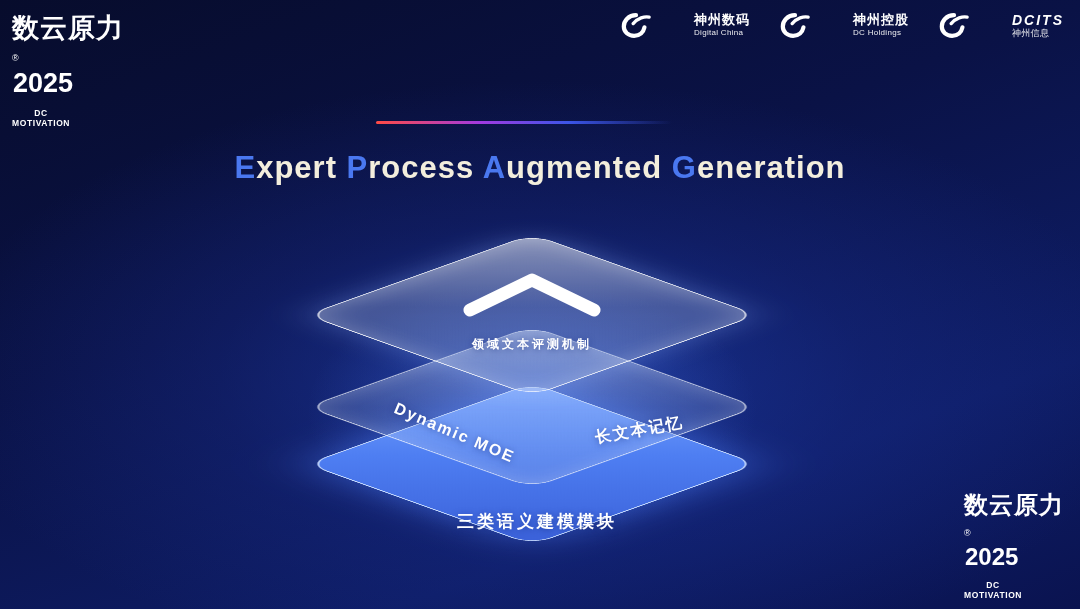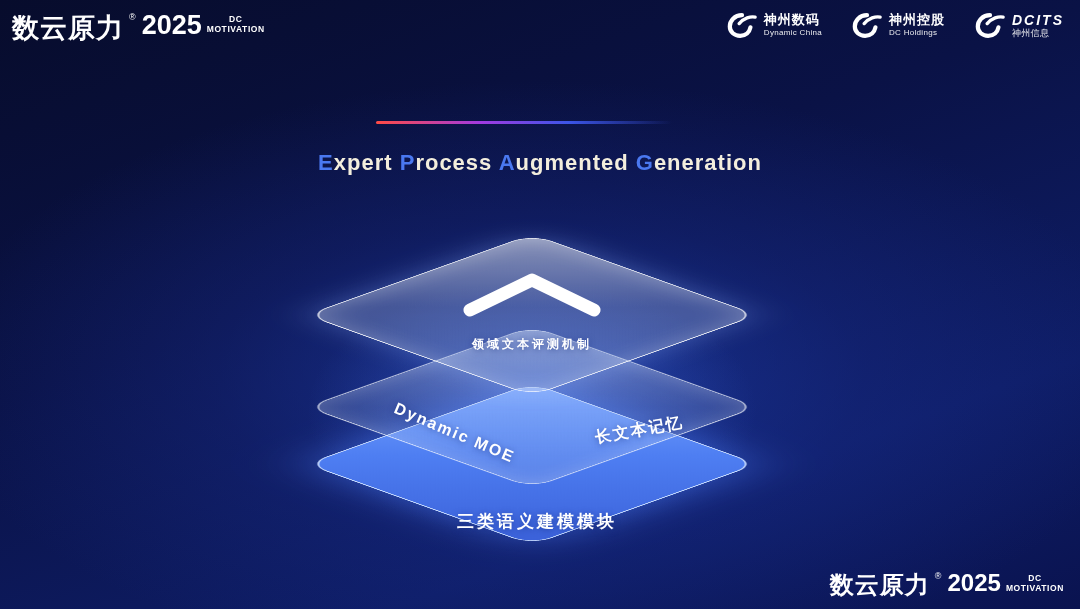--- a/index.html
+++ b/index.html
@@ -7,46 +7,46 @@
   body { font-family:"Liberation Sans","DejaVu Sans",sans-serif; background:#05081f; }
 
   .slide {
     position:relative; width:1080px; height:609px; overflow:hidden; color:#fff;
     background:
       radial-gradient(75% 65% at 50% 62%, rgba(35,70,190,0.55) 0%, rgba(25,45,140,0.35) 40%, rgba(10,18,70,0) 75%),
       linear-gradient(160deg, #070c2c 0%, #0a1246 40%, #0e1d66 75%, #0a1350 100%);
   }
 
   
-  .brand { position:absolute; display:flex; align-items:flex-start; gap:5px; color:#fff; white-space:nowrap; }
+  .brand { position:absolute; display:flex; align-items:flex-start; gap:5px; color:#fff; white-space:nowrap;flex-direction:column; }
   .brand--top { left:12px; top:10px; }
   .brand--bottom { right:16px; bottom:8px; }
   .brand-name { font-size:27px; font-weight:900; letter-spacing:1px; }
   .brand-reg { font-size:9px; margin-top:2px; }
   .brand-year { font-size:27px; font-weight:900; margin-left:1px; }
   .brand-tag { display:flex; flex-direction:column; font-size:8.5px; font-weight:700; letter-spacing:0.6px; margin-top:5px; line-height:1.15;align-items:center; }
   .brand--bottom .brand-name, .brand--bottom .brand-year { font-size:24px; }
 
   .live-label { position:absolute; left:12px; top:60px; font-size:21px; font-weight:800; color:#ff2d4e; letter-spacing:1px; }
 
   .main-title { position:absolute; left:290px; top:57px; width:490px; text-align:center;
     font-size:27px; font-weight:800; color:#f2c14b; letter-spacing:2px; }
 
   .divider { position:absolute; left:376px; top:121px; width:296px; height:3px; border-radius:2px;
     background:linear-gradient(90deg,#ff4b45 0%, #a23ae0 35%, #3c55e8 65%, rgba(40,70,220,0) 100%); }
 
   .subtitle { position:absolute; left:0; top:150px; width:100%; text-align:center;
-    font-size:22px; font-weight:700; letter-spacing:1px; color:#f3eedd; }
+    font-size:31px; font-weight:700; letter-spacing:1px; color:#f3eedd; }
   .subtitle .cap { color:#4a78f0; }
 
   
   .partners { position:absolute; right:16px; top:12px; display:flex; gap:30px; align-items:center; }
   .partner { display:flex; align-items:center; gap:7px; }
   .swoosh svg { display:block; width:30px; height:27px; }
-  .ptxt { display:flex; flex-direction:column; line-height:1.15; }
+  .ptxt { display:flex; flex-direction:column; line-height:1.15;margin-left:36px; }
   .p1 { font-size:13px; font-weight:800; letter-spacing:1px; }
   .p2 { font-size:8px; letter-spacing:0.3px; opacity:0.92; }
   .partner--dcits .p1 { font-style:italic; font-size:14px; letter-spacing:2px; }
   .partner--dcits .p2 { font-size:9px; }
 
   
   .diagram-glow { position:absolute; left:232px; top:240px; width:600px; height:340px; z-index:0;
     background:radial-gradient(closest-side, rgba(80,130,255,0.40) 0%, rgba(80,130,255,0.15) 45%, rgba(80,130,255,0) 75%); }
 
   .layer { position:absolute; left:372px; width:320px; height:320px; border-radius:28px;
@@ -98,21 +98,21 @@
   <div class="partners">
     <div class="partner">
       <span class="swoosh">
         <svg viewBox="0 0 32 28" aria-hidden="true">
           <path d="M16 3 C8 3 3 9 3 15 C3 21 8 25 14 25 C20 25 24 21 25 16" fill="none" stroke="#fff" stroke-width="4.5" stroke-linecap="round"></path>
           <path d="M13 12 C18 6 25 4 30 5" fill="none" stroke="#fff" stroke-width="3.5" stroke-linecap="round"></path>
         </svg>
       </span>
       <span class="ptxt">
         <span class="p1">神州数码</span>
-        <span class="p2">Dynamic China</span>
+        <span class="p2">Digital China</span>
       </span>
     </div>
     <div class="partner">
       <span class="swoosh">
         <svg viewBox="0 0 32 28" aria-hidden="true">
           <path d="M16 3 C8 3 3 9 3 15 C3 21 8 25 14 25 C20 25 24 21 25 16" fill="none" stroke="#fff" stroke-width="4.5" stroke-linecap="round"></path>
           <path d="M13 12 C18 6 25 4 30 5" fill="none" stroke="#fff" stroke-width="3.5" stroke-linecap="round"></path>
         </svg>
       </span>
       <span class="ptxt">

